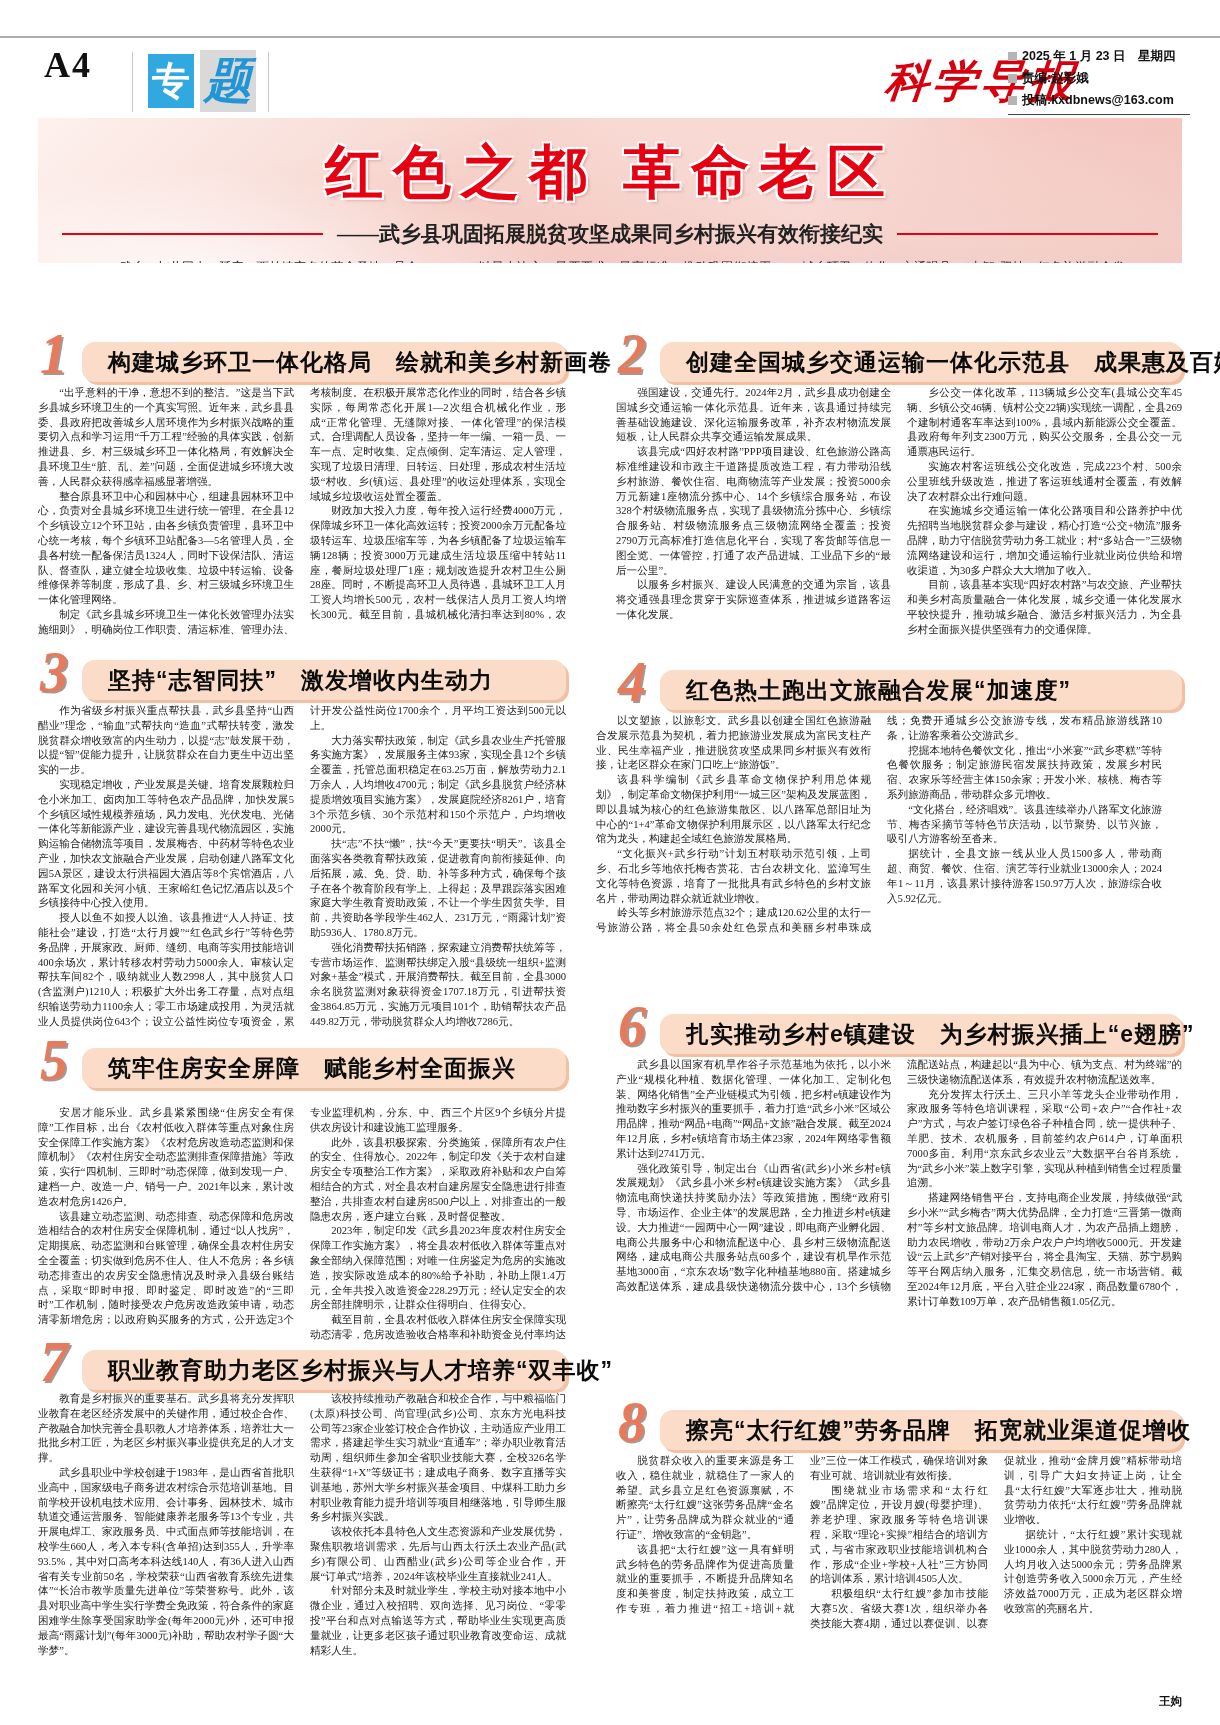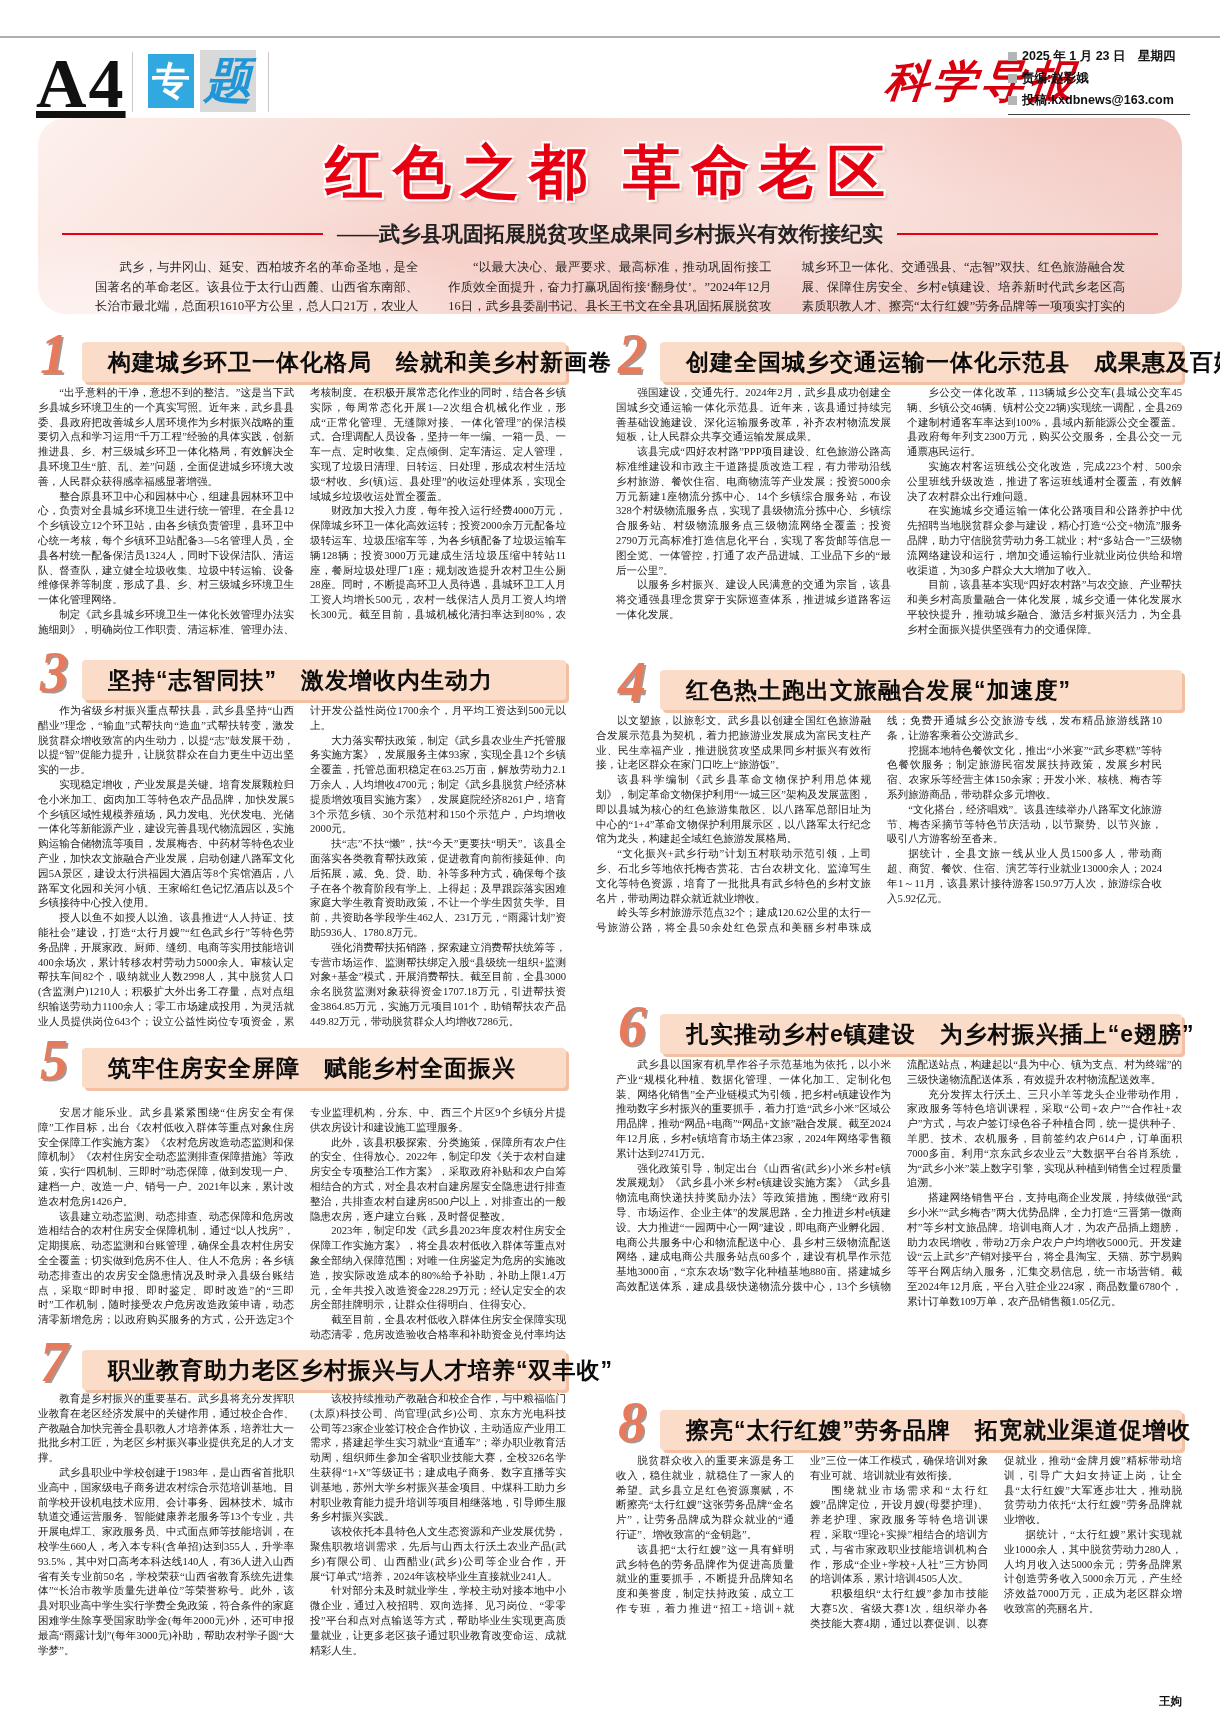--- a/index.html
+++ b/index.html
@@ -3,57 +3,57 @@
 <meta charset="utf-8">
 <style>
   html,body{margin:0;padding:0;}
   body{
     width:1220px;height:1725px;position:relative;background:#ffffff;
     font-family:"Liberation Serif","DejaVu Serif",serif;color:#1a1a1a;
     overflow:hidden;
   }
   
   .top-rule{position:absolute;left:0;top:36px;width:1220px;height:2px;background:#aeaeae;}
-  .pageno{position:absolute;left:36px;top:44px;font-size:70px;font-weight:bold;letter-spacing:2px;color:#111;text-decoration:underline;}
+  .pageno{position:absolute;left:44px;top:44px;font-size:36px;font-weight:bold;letter-spacing:2px;color:#111;}
   .vline{position:absolute;top:52px;width:1px;height:60px;background:#c9c9c9;}
   .vline.v1{left:132px;} .vline.v2{left:268px;}
   .tag-zhuan{position:absolute;left:148px;top:54px;width:46px;height:54px;background:#31a8e0;color:#fff;
     font-size:38px;font-weight:bold;display:flex;align-items:center;justify-content:center;
     font-family:"Liberation Sans","DejaVu Sans",sans-serif;}
   .tag-ti{position:absolute;left:200px;top:50px;width:56px;height:62px;background:#d9d9d9;color:#2196d6;
     font-size:48px;font-weight:bold;font-style:italic;display:flex;align-items:center;justify-content:center;
     font-family:"Liberation Serif","DejaVu Serif",serif;}
   .paper-logo{position:absolute;left:885px;top:52px;font-size:44px;font-weight:bold;font-style:italic;
     color:#d7000f;letter-spacing:4px;transform:skewX(-6deg);}
   .issue-info{position:absolute;left:1008px;top:48px;width:182px;
     font-family:"Liberation Sans","DejaVu Sans",sans-serif;font-size:12.5px;font-weight:bold;color:#111;
     border-bottom:1.5px solid #444;padding-bottom:5px;}
   .issue-info .row{display:flex;align-items:center;margin-bottom:5px;white-space:nowrap;}
   .sq{display:inline-block;width:9px;height:9px;background:#b5b5b5;margin-right:5px;flex:0 0 auto;}
   
-  .banner{position:absolute;left:38px;top:118px;width:1144px;height:196px;
+  .banner{position:absolute;left:38px;top:118px;width:1144px;height:145px;
     background:
       radial-gradient(ellipse 600px 180px at 15% 110%, rgba(255,255,255,.85), rgba(255,255,255,0) 60%),
       radial-gradient(ellipse 700px 220px at 90% -10%, rgba(241,176,168,.55), rgba(241,176,168,0) 65%),
       radial-gradient(ellipse 800px 260px at 55% 120%, rgba(238,167,158,.5), rgba(238,167,158,0) 70%),
       linear-gradient(135deg,#fdf1ee 0%,#f7d6cf 38%,#fbeae6 66%,#f2ccc5 100%);
-    overflow:hidden;border-radius:28px;}
+    overflow:hidden;}
   .banner-title{margin-top:16px;text-align:center;font-size:58px;font-weight:900;color:#e60012;
     letter-spacing:10px;font-family:"Liberation Sans","DejaVu Sans",sans-serif;
     text-shadow:2px 2px 0 #ffffff,-2px -2px 0 #ffffff,2px -2px 0 #ffffff,-2px 2px 0 #ffffff,3px 3px 3px rgba(120,30,20,.25);}
   .banner-sub{display:flex;align-items:center;justify-content:center;margin:8px 24px 0 24px;}
   .banner-sub .redline{flex:1;height:2px;background:#e60012;}
   .banner-sub .subtext{padding:0 14px;font-size:21px;font-weight:bold;color:#222;white-space:nowrap;}
   .intro{margin:10px auto 0 auto;width:1030px;column-count:3;column-gap:30px;
     font-size:12.3px;line-height:1.6;color:#252525;text-align:justify;}
   .intro p{margin:0;text-indent:2em;}
   
   .sec-head{position:absolute;height:40px;}
   .sec-head .bar{position:absolute;left:44px;right:0;top:4px;bottom:-4px;background:#fbdcc9;
-    border-radius:4px;box-shadow:3px 3px 0 #f3c0a4;display:flex;align-items:center;}
+    border-radius:13px;box-shadow:3px 3px 0 #f3c0a4;display:flex;align-items:center;}
   .sec-head .bar span{font-family:"Liberation Sans","DejaVu Sans",sans-serif;font-size:23px;font-weight:900;
     color:#0d0d0d;letter-spacing:1px;padding-left:26px;white-space:nowrap;}
   .sec-head .num{position:absolute;left:2px;top:-16px;font-size:56px;font-weight:bold;font-style:italic;
     color:#e87a5c;z-index:2;font-family:"Liberation Serif","DejaVu Serif",serif;
     text-shadow:2px 2px 0 rgba(66,22,12,.45);}
   .sec-body{position:absolute;column-gap:16px;overflow:hidden;
     font-size:10.6px;line-height:14.8px;text-align:justify;color:#1b1b1b;}
   .sec-body.two{column-count:2;}
   .sec-body.three{column-count:3;}
   .sec-body p{margin:0;text-indent:2em;}

